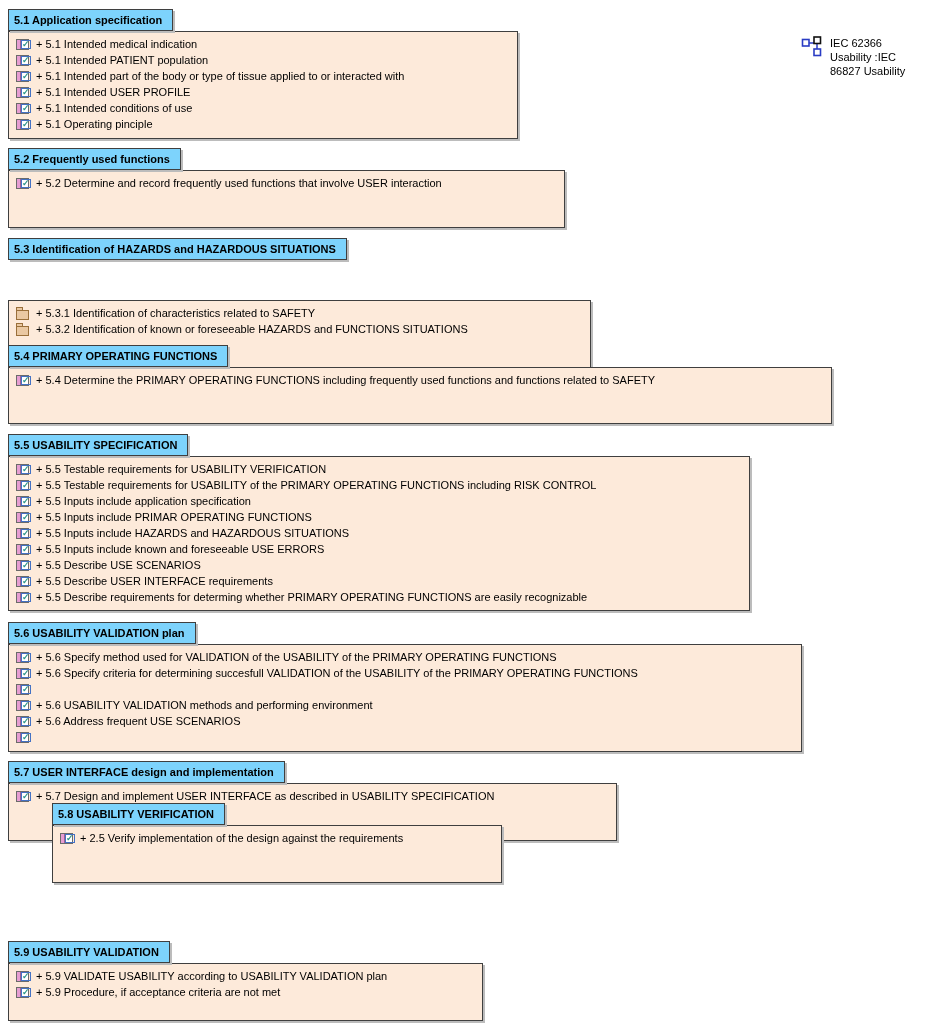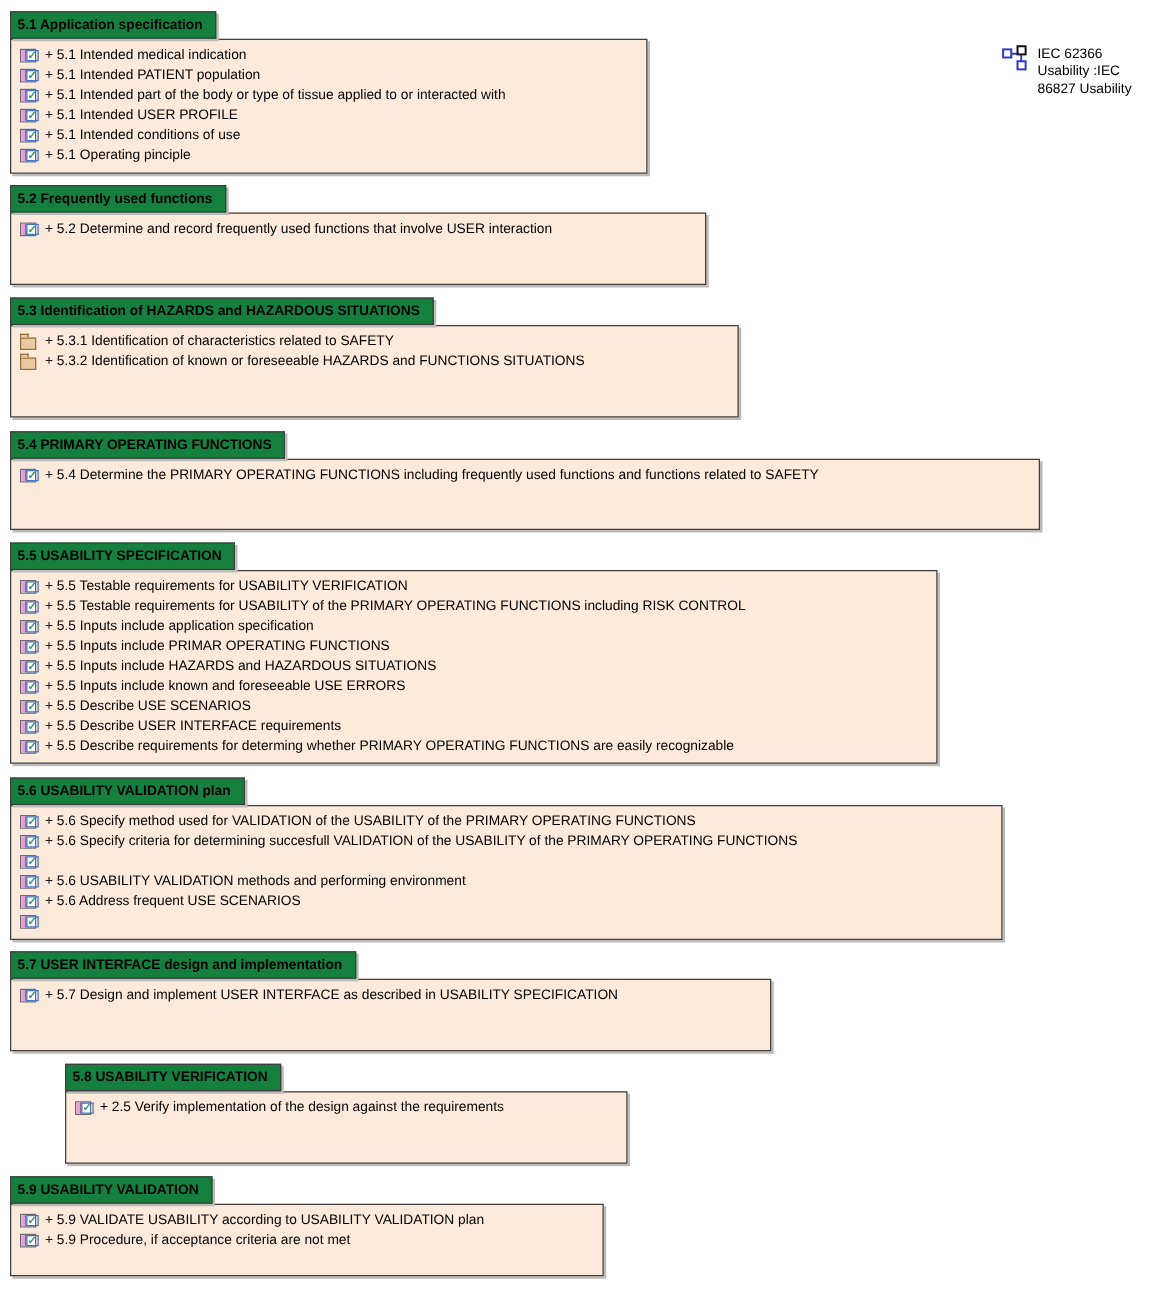--- a/index.html
+++ b/index.html
@@ -7,39 +7,39 @@
     width:930px; height:1032px; position:relative; background:#ffffff;
     font-family:"Liberation Sans", sans-serif; color:#000;
     overflow:hidden;
   }
   .canvas { position:absolute; inset:0; }
 
   
   .block { position:absolute; left:8px; }
   .tab {
     position:relative; z-index:2; width:fit-content; height:22px; box-sizing:border-box;
-    border:1px solid #3f3f3f; background:#15803d;
+    border:1px solid #3f3f3f; background:#7dd3fc;
     box-shadow:2px 2px 0 #bcbcbc;
     padding:3px 10px 3px 5px; white-space:nowrap;
     font-size:11px; font-weight:bold; line-height:15px;
   }
   .body {
     position:relative; z-index:1; box-sizing:border-box;
     border:1px solid #3f3f3f; background:#fdeada;
     box-shadow:2px 2px 0 #bcbcbc;
     padding-top:4px;
   }
   .b1 { top:9px; }   .b1 .body { width:510px; height:108px; }
   .b2 { top:148px; } .b2 .body { width:557px; height:58px; }
-  .b3 { top:238px; } .b3 .body { width:583px; height:74px; }
+  .b3 { top:238px; } .b3 .body { width:583px; height:74px;margin-top:40px; }
   .b4 { top:345px; } .b4 .body { width:824px; height:57px; }
   .b5 { top:434px; } .b5 .body { width:742px; height:155px; }
   .b6 { top:622px; } .b6 .body { width:794px; height:108px; }
   .b7 { top:761px; } .b7 .body { width:609px; height:58px; }
-  .b8 { top:851px;padding-left:44px; } .b8 .body { width:450px; height:58px; }
+  .b8 { top:803px;padding-left:44px; } .b8 .body { width:450px; height:58px; }
   .b9 { top:941px; } .b9 .body { width:475px; height:58px; }
 
   .item {
     display:flex; align-items:center; gap:7px;
     height:16px; padding-left:7px; box-sizing:border-box;
   }
   .item-label { font-size:11px; line-height:14px; white-space:nowrap; }
 
   
   .req-ic {

